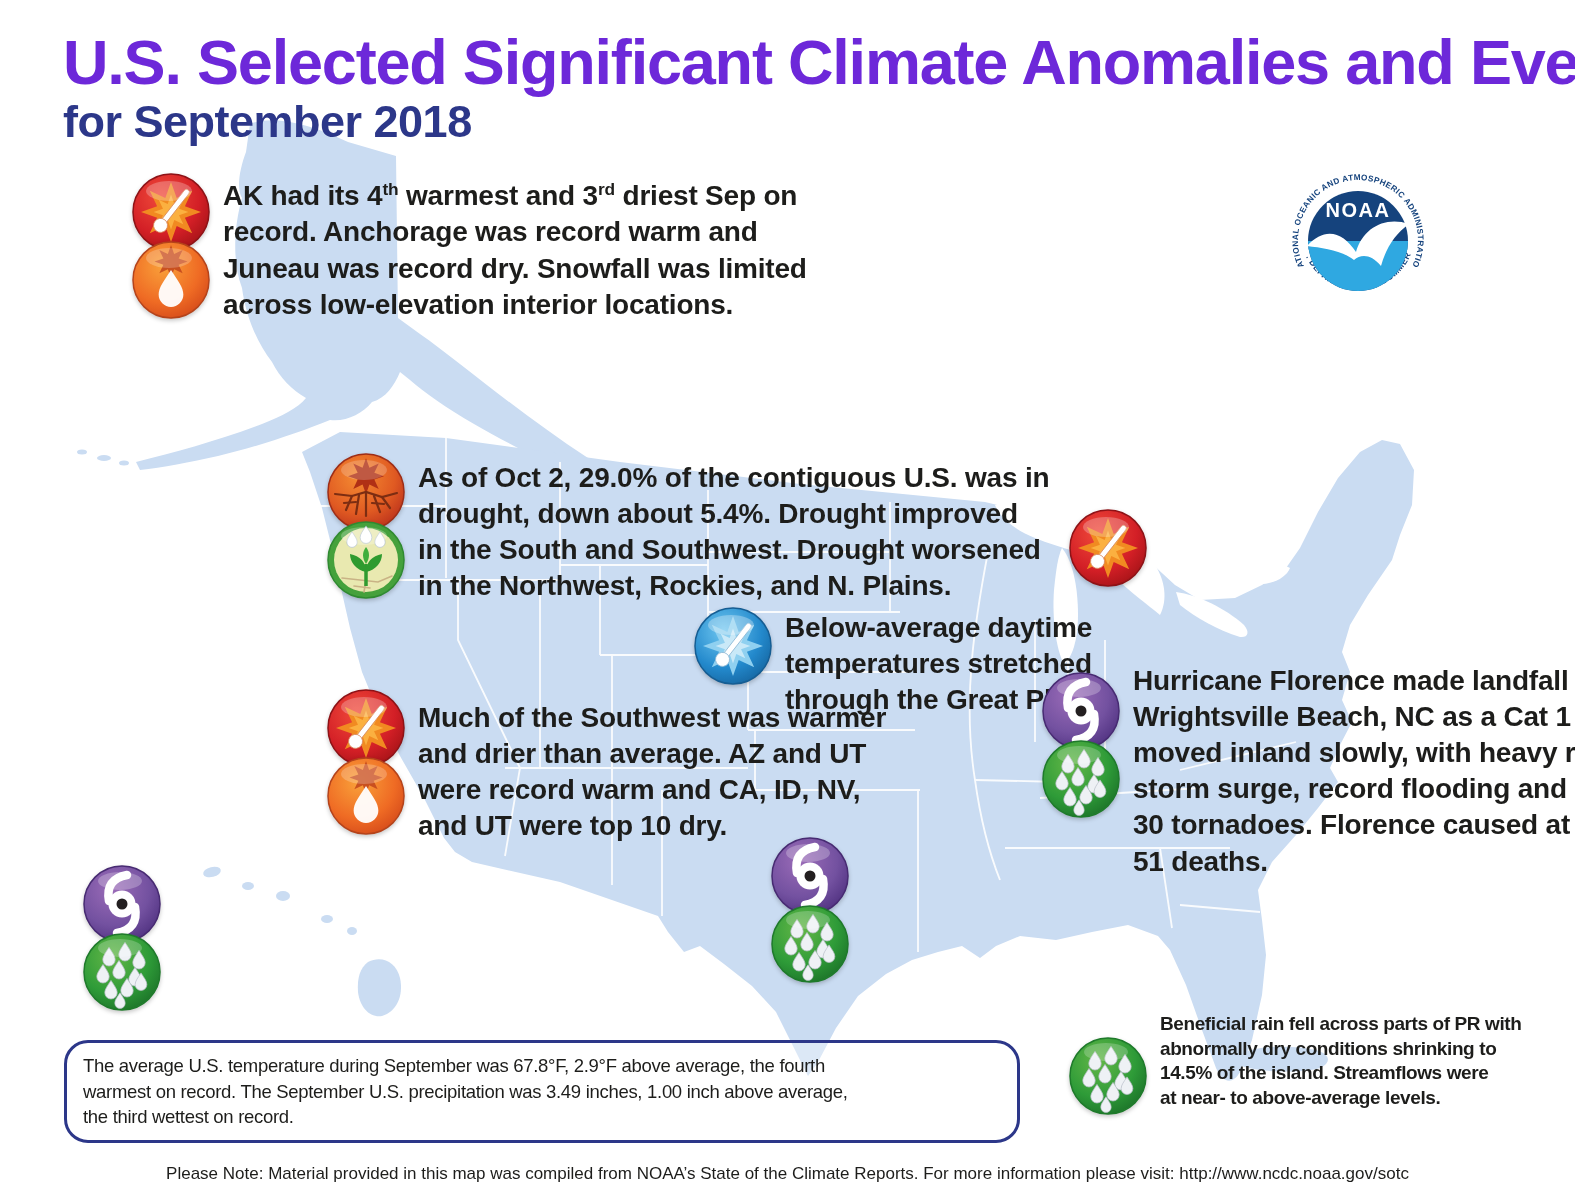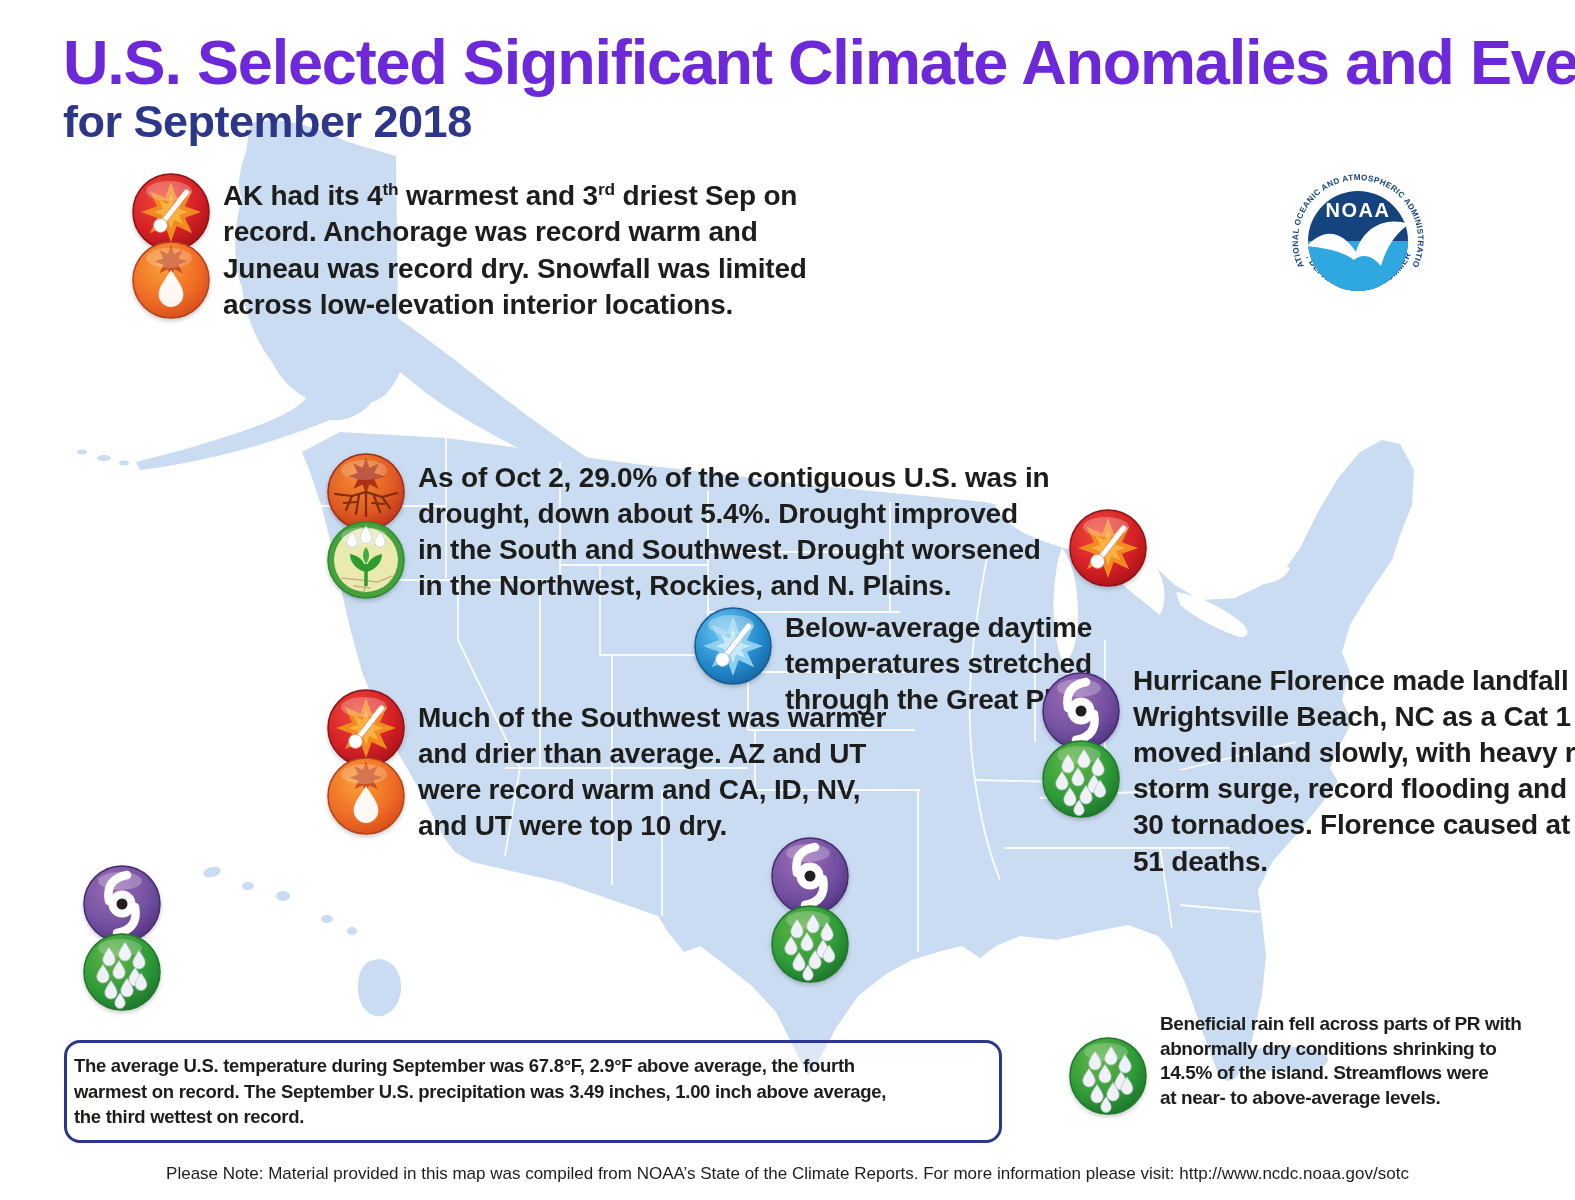--- a/index.html
+++ b/index.html
@@ -14,22 +14,22 @@
   .title-l2{font-size:45px;font-weight:bold;letter-spacing:-0.5px;color:#2c3789;text-align:left;margin-top:0;line-height:1.1}
   .annot{position:absolute;display:flex;gap:12px;align-items:flex-start;z-index:2}
   .badges{display:flex;flex-direction:column;flex:none}
   .badge{width:80px;height:80px;filter:drop-shadow(0 2px 2px rgba(0,0,0,.22))}
   .badge + .badge{margin-top:-12px}
   .annot-text{margin:0;font-size:28px;font-weight:bold;line-height:1.29;letter-spacing:-0.2px;white-space:nowrap}
   .annot-text.small{font-size:19px;letter-spacing:-0.4px}
   .annot-text sup{font-size:62%}
   .summary-box{
     position:absolute;left:64px;top:1040px;width:918px;z-index:2;
-    border:3px solid #2c3789;border-radius:16px;padding:10px 7px;
-    font-size:18.5px;font-weight:bold;line-height:1.38;letter-spacing:-0.3px;white-space:nowrap;
+    border:3px solid #2c3789;border-radius:24px;padding:10px 16px;
+    font-size:18.5px;font-weight:normal;line-height:1.38;letter-spacing:-0.3px;white-space:nowrap;
     background:rgba(255,255,255,.35);
   }
   .footer-note{position:absolute;left:0;top:1164px;width:100%;text-align:center;font-size:17px;z-index:2}
   .logo{position:absolute;left:1283px;top:166px;z-index:2}
   .ring-text{font-weight:bold;fill:#15437d}
 </style>
 </head>
 <body>
 
 <svg class="map-layer" width="1575" height="1200" viewBox="0 0 1575 1200">

